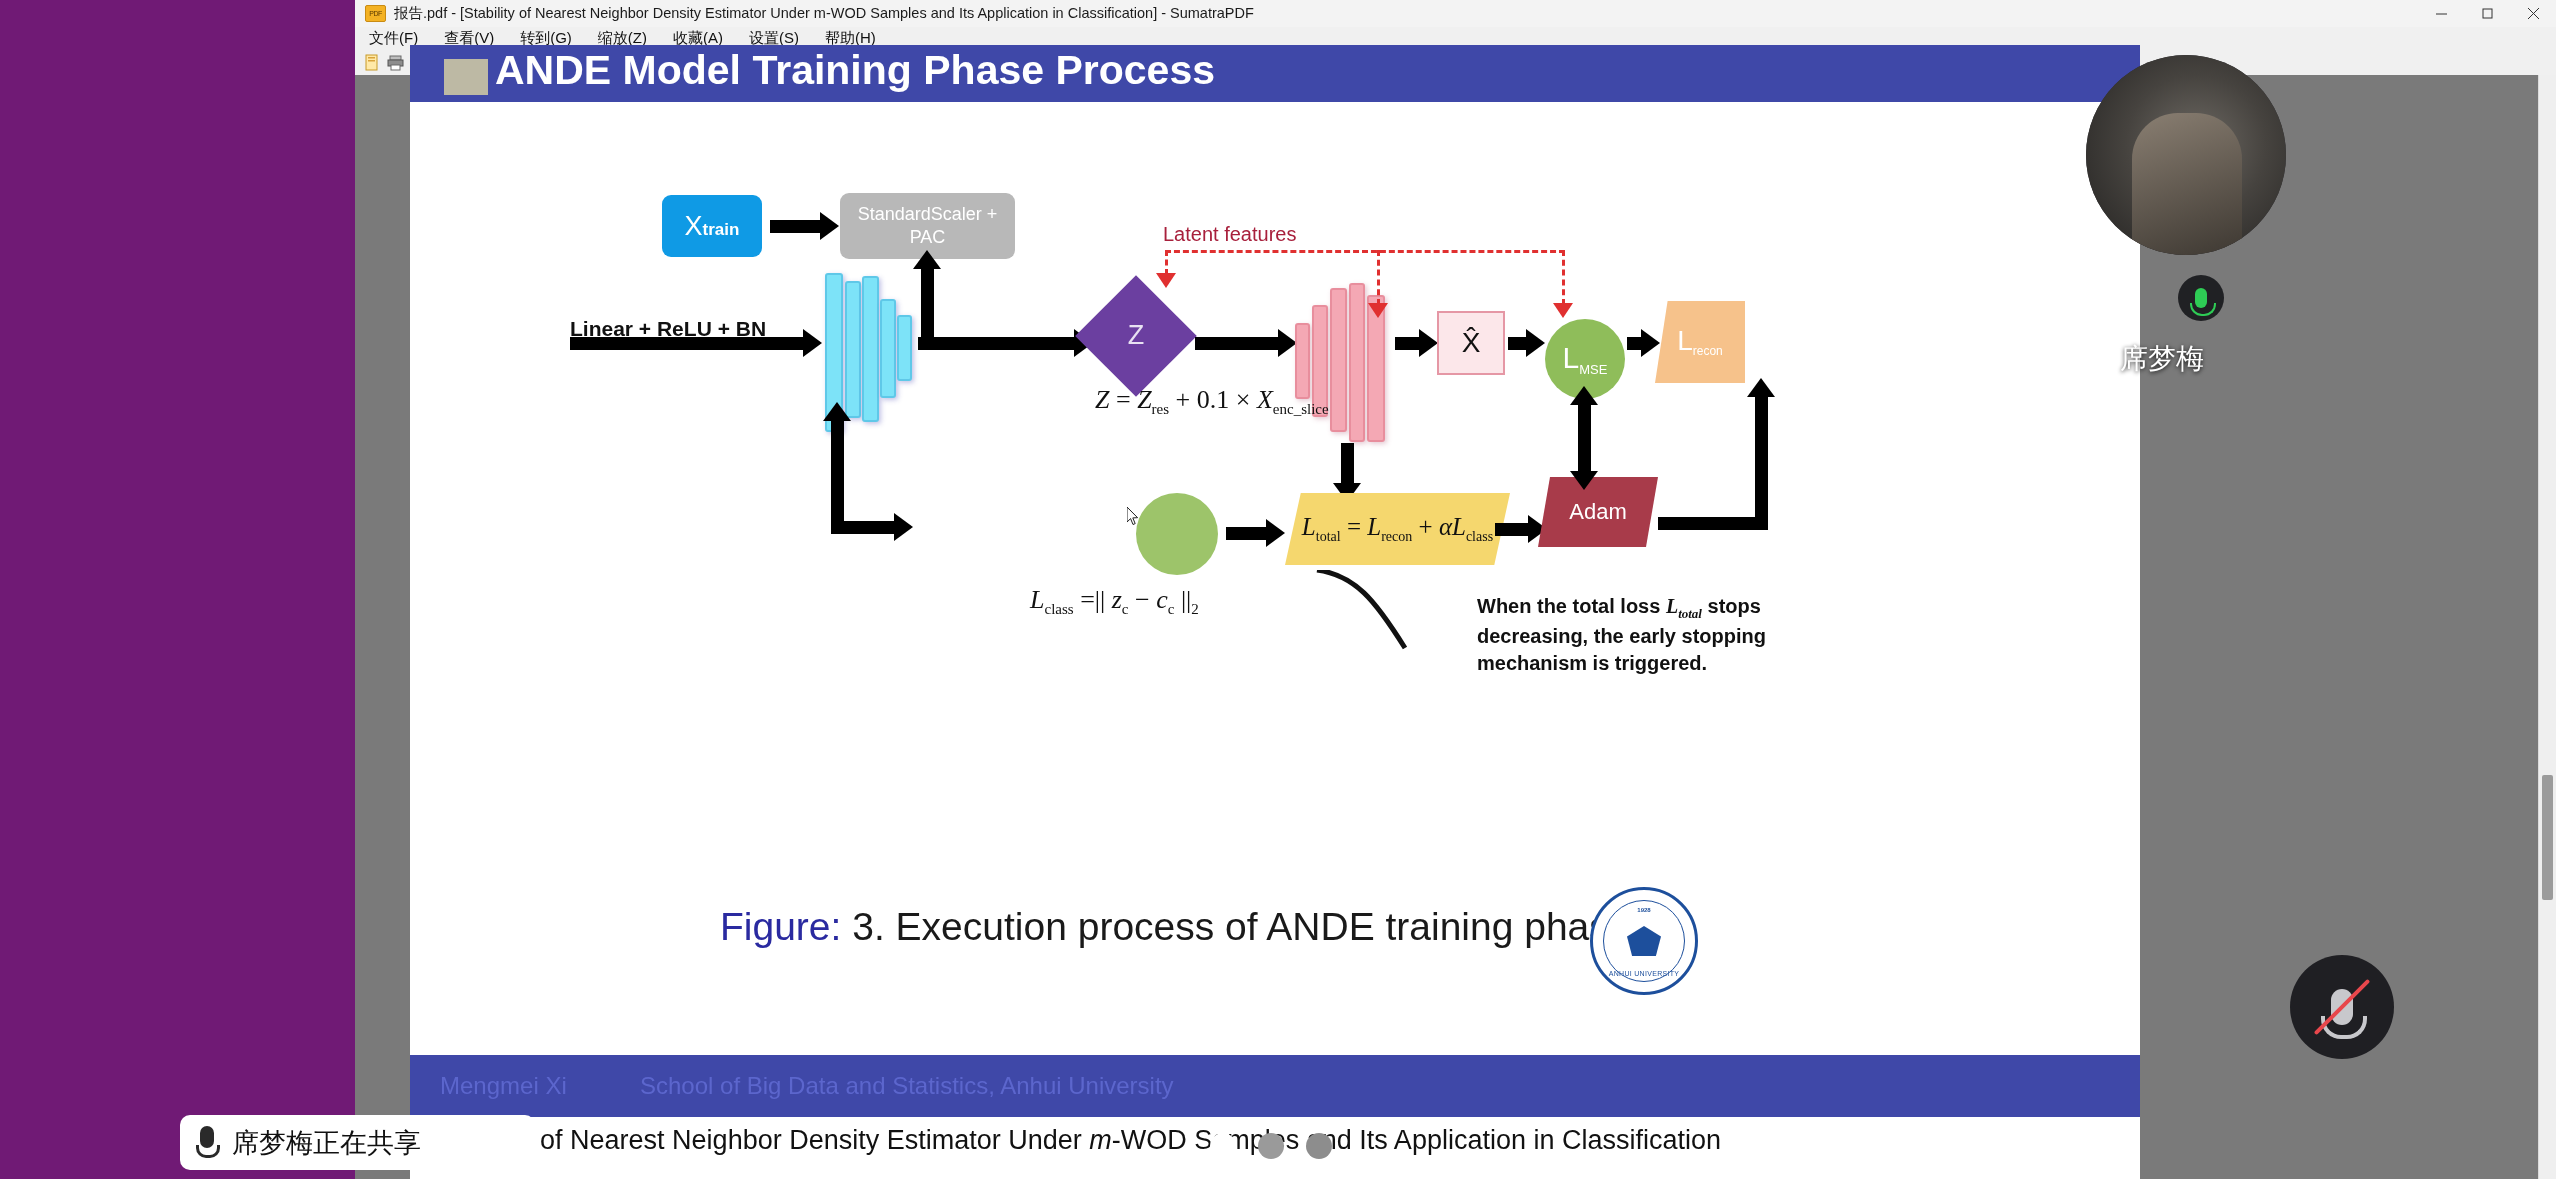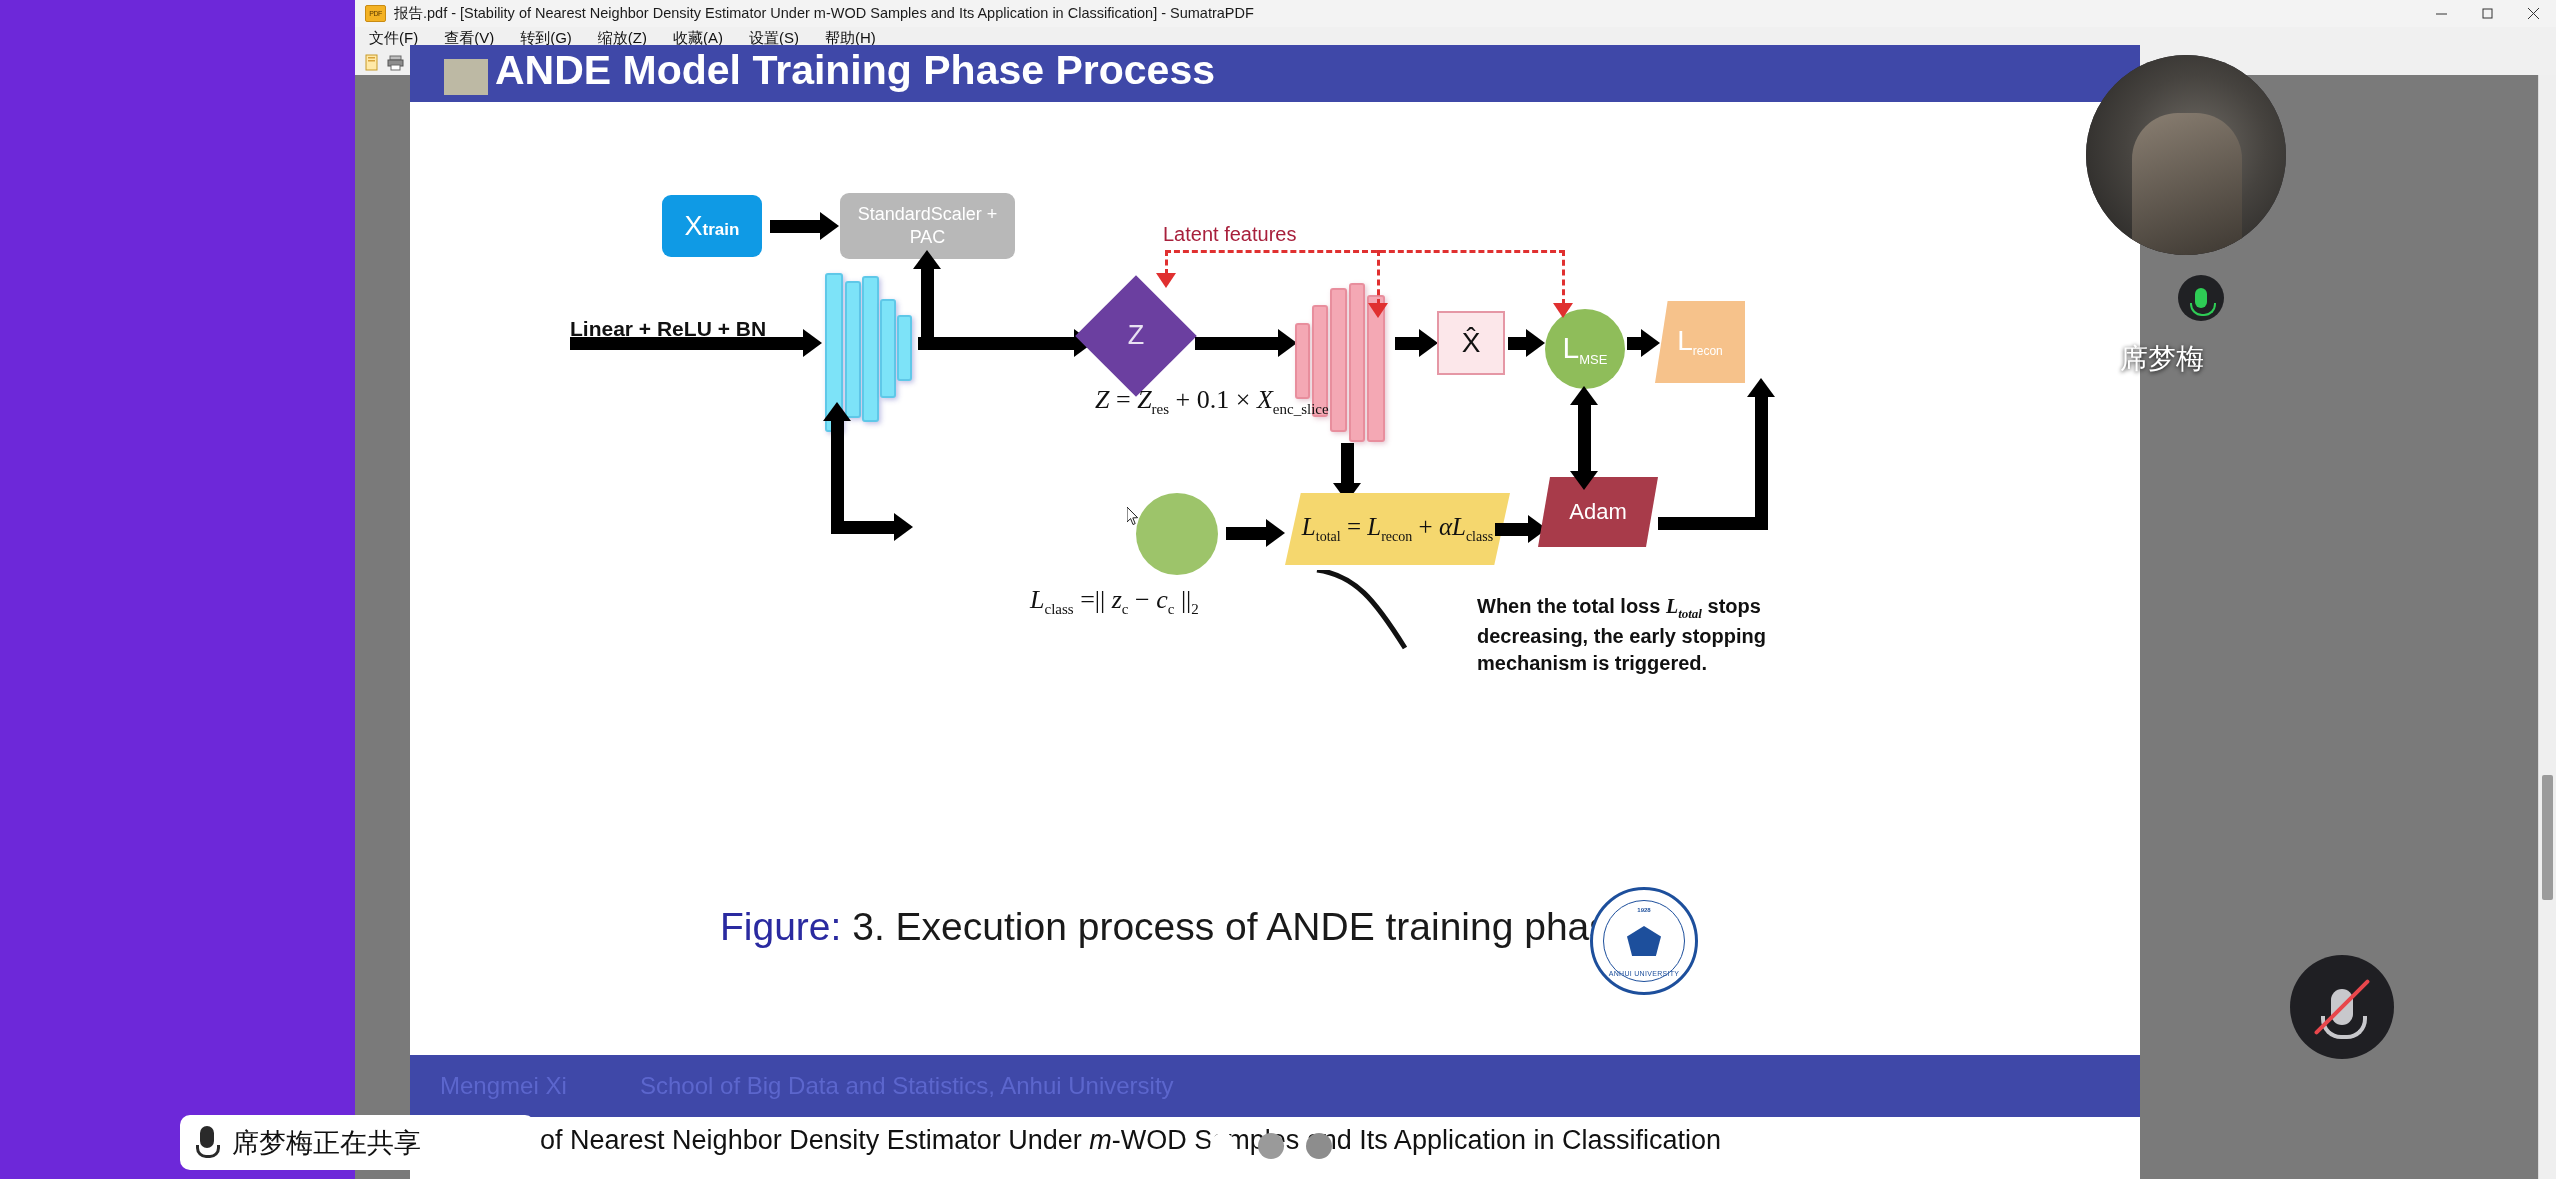--- a/index.html
+++ b/index.html
@@ -1,17 +1,17 @@
 <!DOCTYPE html>
 <html><head>
 <meta charset="utf-8">
 <style>
   html,body{margin:0;padding:0;background:#000;}
   body{width:2556px;height:1179px;overflow:hidden;font-family:"Liberation Sans",sans-serif;}
-  .screen{position:absolute;left:0;top:0;width:2392px;height:1179px;background:#6d28d9;}
+  .screen{position:absolute;left:0;top:0;width:2392px;height:1179px;background:#701a75;}
 
   
   .win{position:absolute;left:355px;top:0;width:2201px;height:1179px;background:#f0f0f0;}
   .titlebar{position:absolute;left:0;top:0;width:2201px;height:27px;background:#f3f3f3;
             display:flex;align-items:center;border-bottom:1px solid #e2e2e2;}
   .app-ico{width:19px;height:15px;margin-left:10px;background:#f4b223;border:1px solid #c98b12;
            border-radius:2px;position:relative;display:flex;align-items:center;justify-content:center;}
   .app-ico i{font-style:normal;font-size:7px;color:#5a3a00;font-family:"Liberation Sans",sans-serif;letter-spacing:-.5px;}
   .title-txt{margin-left:8px;font-size:14.5px;color:#1b1b1b;white-space:nowrap;}
   .wbtns{margin-left:auto;display:flex;height:27px;}
@@ -64,21 +64,21 @@
   .node{position:absolute;box-sizing:border-box;display:flex;align-items:center;justify-content:center;text-align:center;}
   .xtrain{left:252px;top:150px;width:100px;height:62px;background:#0f9ae5;border-radius:9px;}
   .xtrain span{color:#fff;font-size:17px;font-weight:bold;}
   .xtrain span i{font-style:normal;font-size:27px;font-weight:normal;}
   .scaler{left:430px;top:148px;width:175px;height:66px;background:#b8b8b8;border-radius:9px;color:#fff;font-size:18px;line-height:1.3;}
   .zdia{left:683px;top:248px;width:86px;height:86px;background:#6b3fa0;transform:rotate(45deg);}
   .zlab{position:absolute;left:700px;top:273px;width:52px;height:34px;color:#e8e2f2;font-size:27px;
         display:flex;align-items:center;justify-content:center;}
   .xhat{left:1027px;top:266px;width:68px;height:64px;background:#fce7ea;border:2px solid #e597a5;}
   .xhat span{font-size:28px;color:#111;}
-  .lmse{left:1135px;top:264px;width:80px;height:80px;border-radius:50%;background:#8fbd5a;}
+  .lmse{left:1135px;top:274px;width:80px;height:80px;border-radius:50%;background:#8fbd5a;}
   .lmse span{color:#fff;font-size:24px;}
   .lmse span sub{font-size:13px;}
   .lrecon{left:1245px;top:256px;width:90px;height:82px;background:#f6c28b;
           clip-path:polygon(14% 0,100% 0,100% 100%,0 100%);}
   .lrecon span{color:#fff;font-size:22px;}
   .lrecon span sub{font-size:12px;}
   .green{left:726px;top:448px;width:82px;height:82px;border-radius:50%;background:#9dc46a;}
   .ltotal{left:875px;top:448px;width:225px;height:72px;background:#f5d76e;
           clip-path:polygon(7% 0,100% 0,93% 100%,0 100%);}
   .adam{left:1128px;top:432px;width:120px;height:70px;background:#a83b4a;

